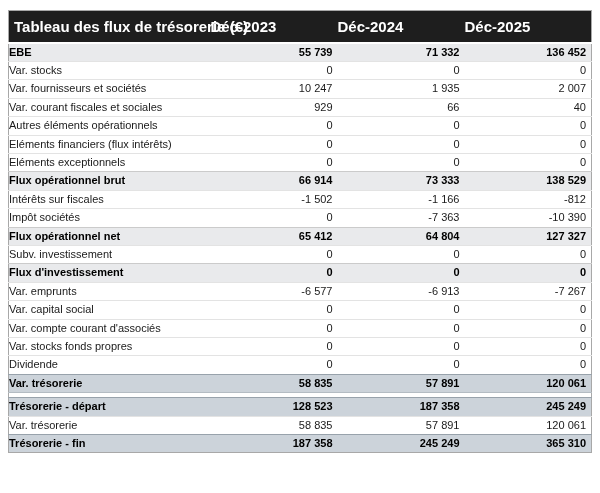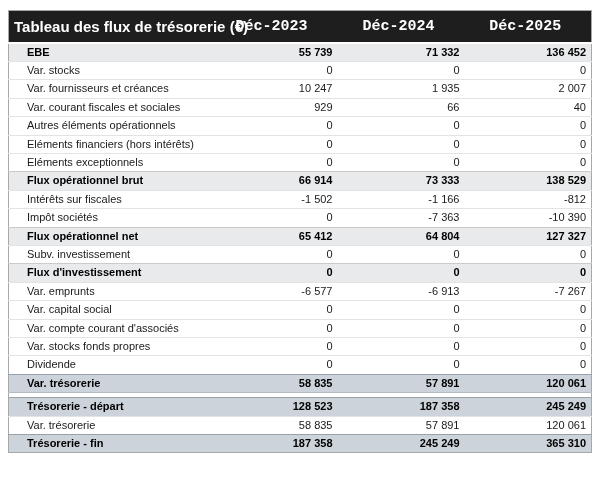--- a/index.html
+++ b/index.html
@@ -37,29 +37,29 @@
   thead th {
     background: var(--header-bg);
     color: var(--header-text);
     font-weight: bold;
     height: 32px;
     font-size: 15px;
     border-bottom: 2px solid #ffffff;
     white-space: nowrap;
   }
   thead th.label-cell { text-align: left; padding-left: 5px; }
-  thead th.num-cell   { text-align: center; padding-right: 5px; font-family: Liberation Mono, monospace; }
+  thead th.num-cell   { text-align: left; padding-right: 5px; }
 
   tbody td {
     height: 17.4px;
     line-height: 17.4px;
     white-space: nowrap;
     overflow: hidden;
   }
-  tbody td.label-cell { text-align: left; padding-left: 18px; }
+  tbody td.label-cell { text-align: left; padding-left: 0; }
   tbody td.num-cell   { text-align: right; padding-right: 5px; }
 
   tr.row-normal   td { background: #ffffff; border-top: 1px solid var(--row-border); }
   tr.row-subtotal td { background: var(--subtotal-bg); border-top: 1px solid var(--subtotal-border); font-weight: bold; color: #000; }
   tr.row-highlight td { background: var(--highlight-bg); border-top: 1px solid var(--highlight-border); font-weight: bold; color: #000; }
   tbody tr:first-child td { border-top: none; }
   tr.row-spacer td {
     background: #ffffff;
     height: 5px; line-height: 5px;
     border-top: 1px solid #b4bcc3;
@@ -91,39 +91,39 @@
           <td class="num-cell">71 332</td>
           <td class="num-cell">136 452</td>
         </tr>
         <tr class="row-normal">
           <td class="label-cell">Var. stocks</td>
           <td class="num-cell">0</td>
           <td class="num-cell">0</td>
           <td class="num-cell">0</td>
         </tr>
         <tr class="row-normal">
-          <td class="label-cell">Var. fournisseurs et créances</td>
+          <td class="label-cell">Var. fournisseurs et sociétés</td>
           <td class="num-cell">10 247</td>
           <td class="num-cell">1 935</td>
           <td class="num-cell">2 007</td>
         </tr>
         <tr class="row-normal">
           <td class="label-cell">Var. courant fiscales et sociales</td>
           <td class="num-cell">929</td>
           <td class="num-cell">66</td>
           <td class="num-cell">40</td>
         </tr>
         <tr class="row-normal">
           <td class="label-cell">Autres éléments opérationnels</td>
           <td class="num-cell">0</td>
           <td class="num-cell">0</td>
           <td class="num-cell">0</td>
         </tr>
         <tr class="row-normal">
-          <td class="label-cell">Eléments financiers (hors intérêts)</td>
+          <td class="label-cell">Eléments financiers (flux intérêts)</td>
           <td class="num-cell">0</td>
           <td class="num-cell">0</td>
           <td class="num-cell">0</td>
         </tr>
         <tr class="row-normal">
           <td class="label-cell">Eléments exceptionnels</td>
           <td class="num-cell">0</td>
           <td class="num-cell">0</td>
           <td class="num-cell">0</td>
         </tr>

